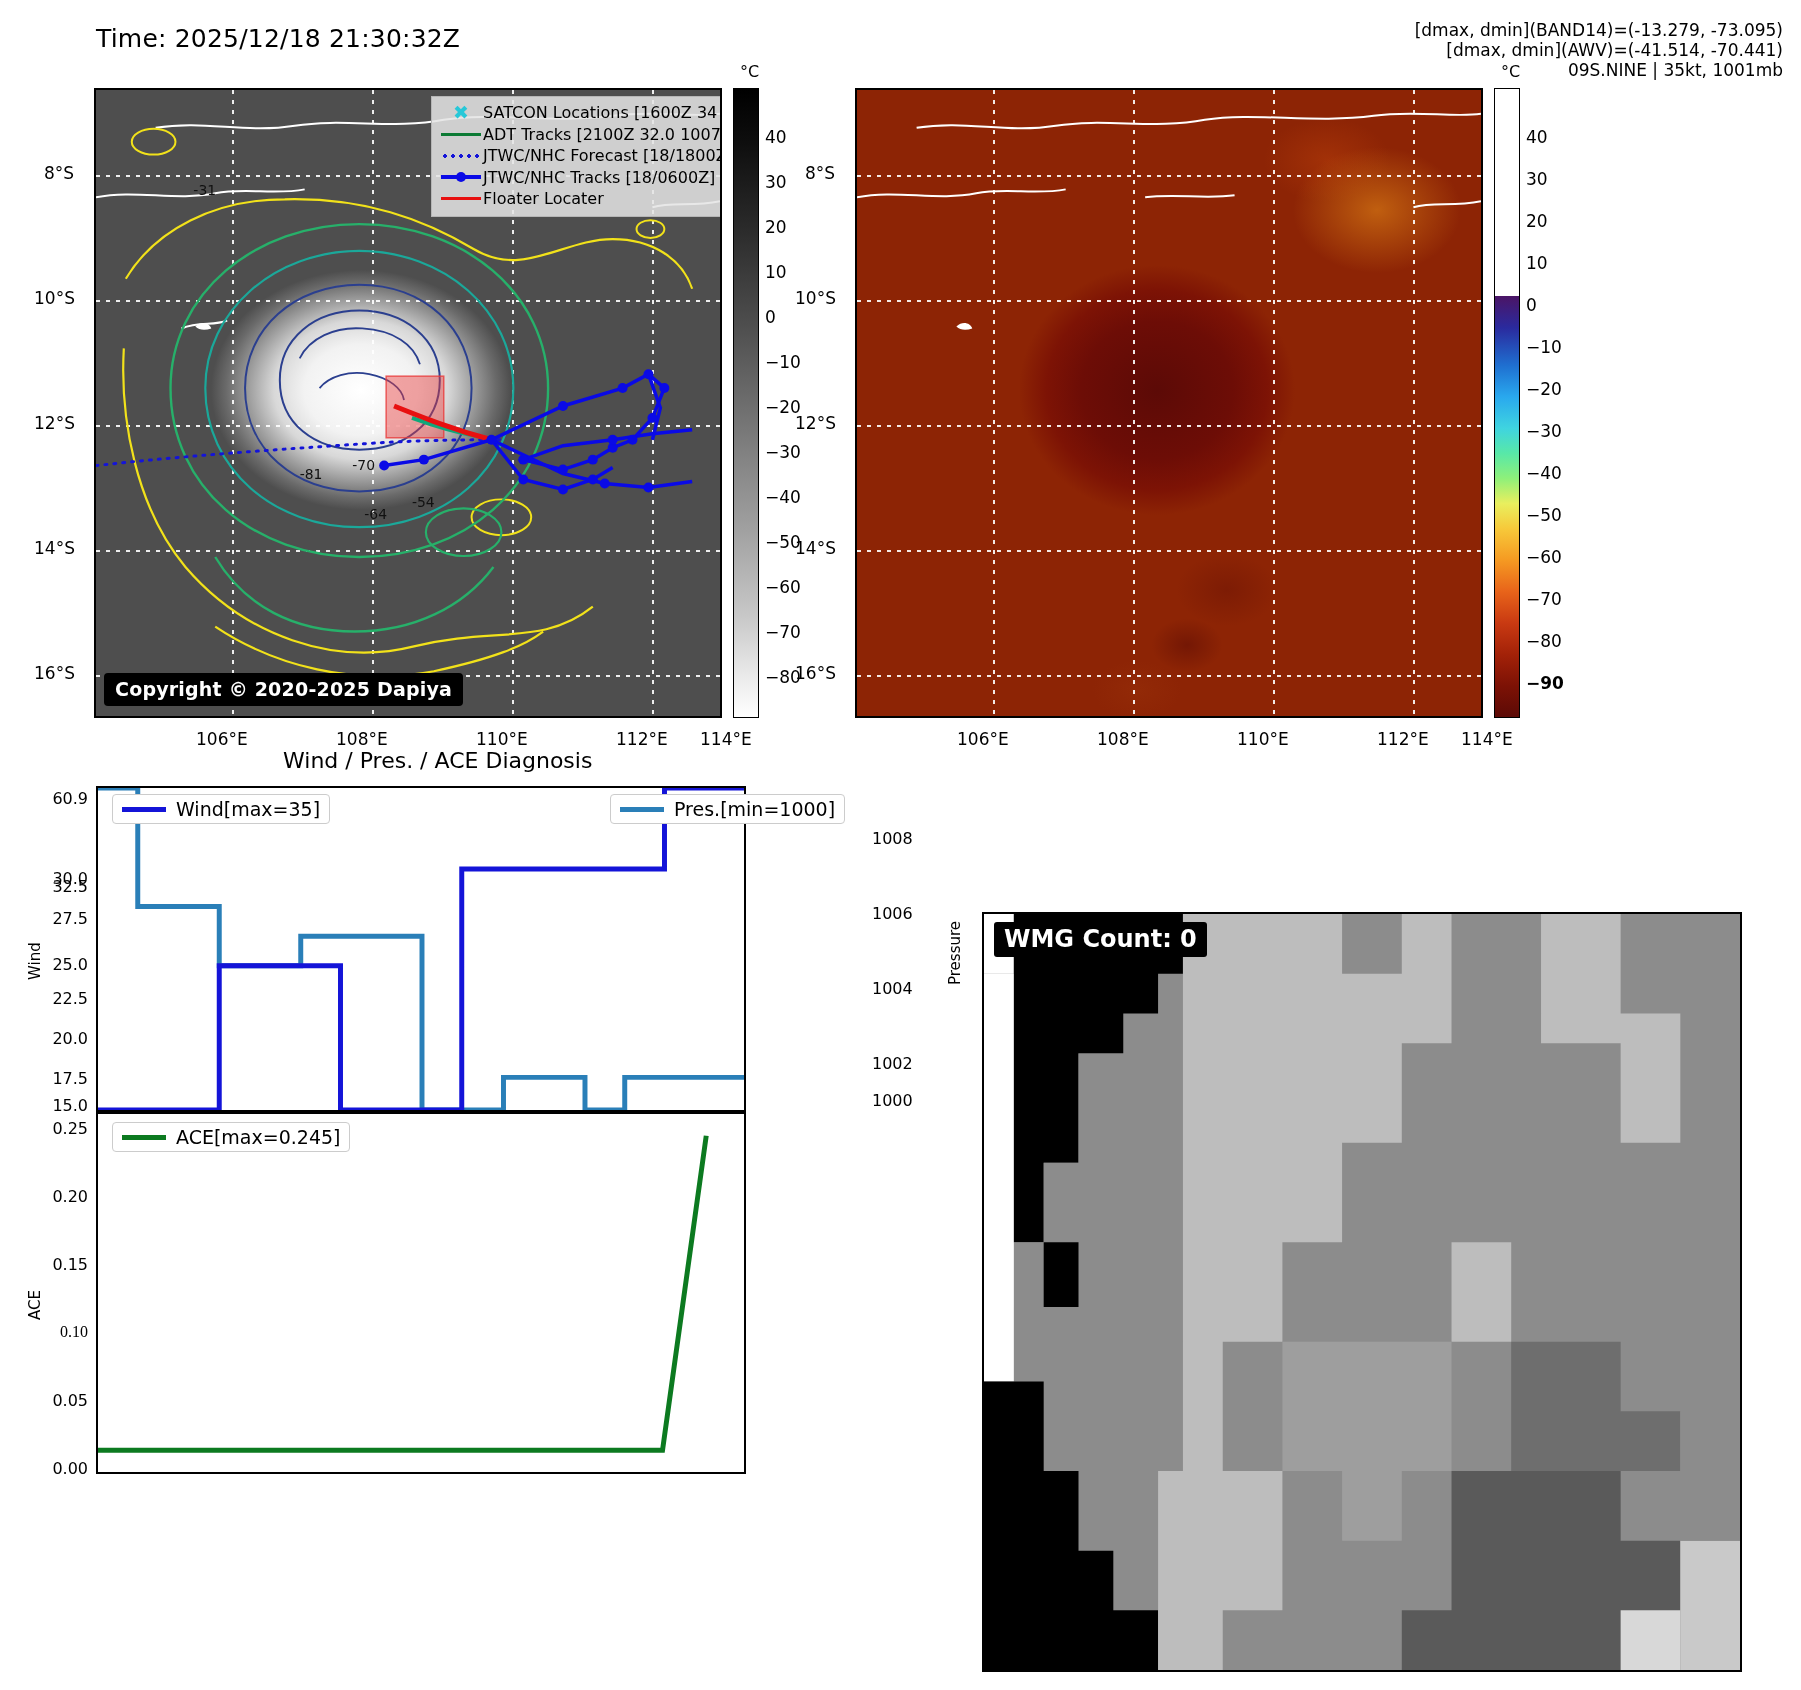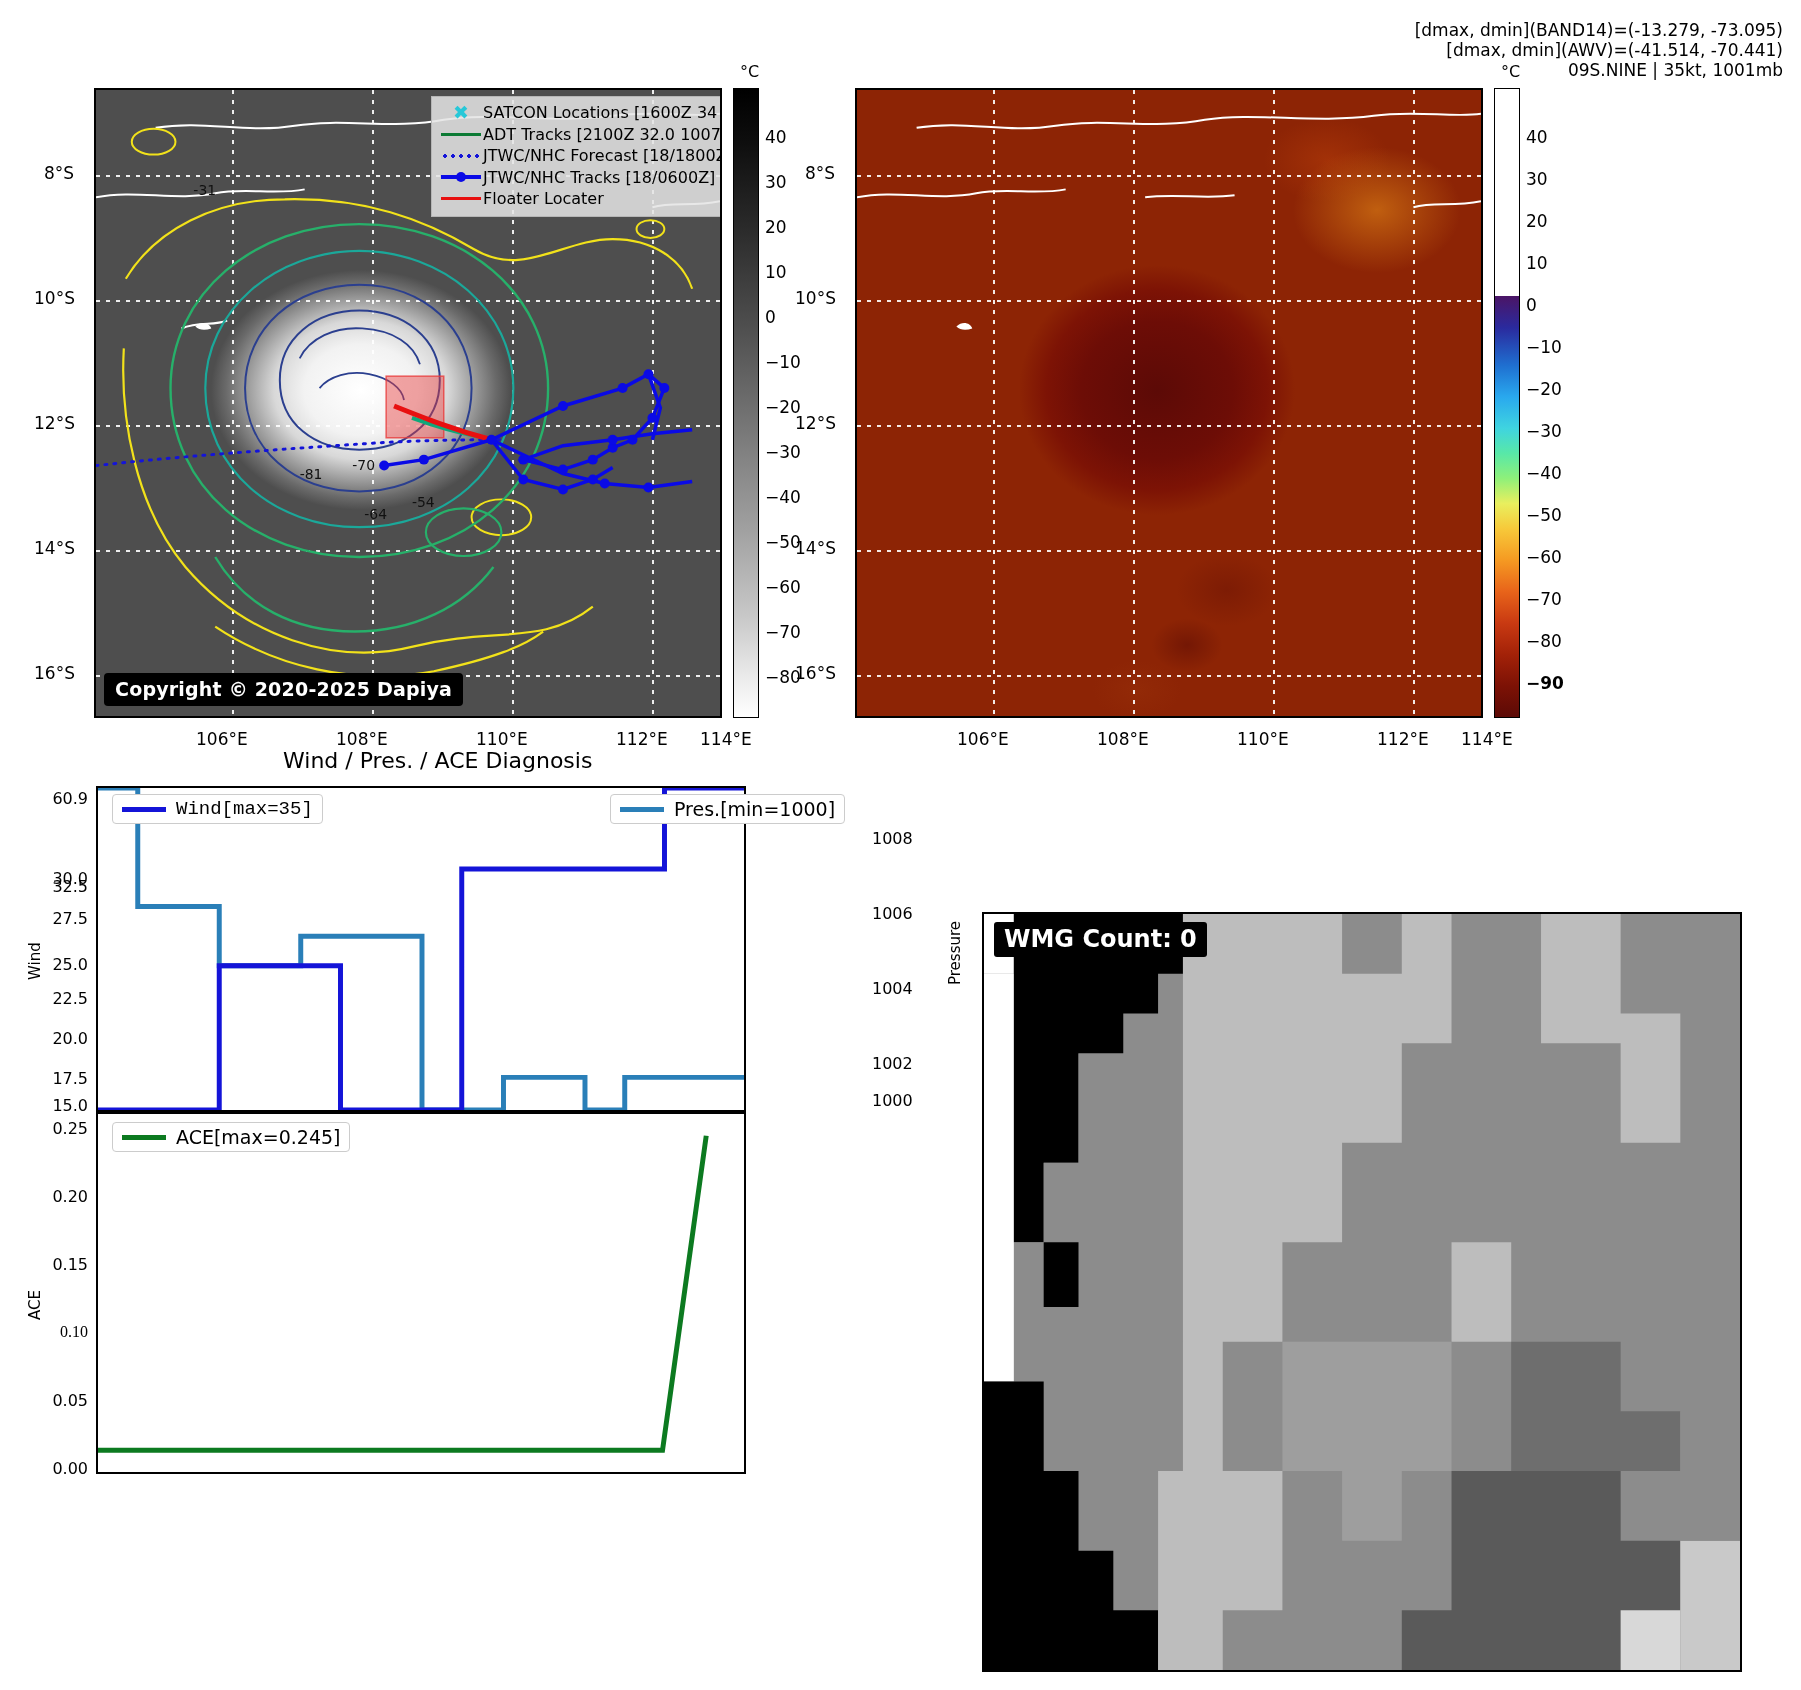--- a/index.html
+++ b/index.html
@@ -90,20 +90,21 @@
 
   
   #wmg-panel{left:982px;top:912px;width:760px;height:760px;background:#8c8c8c;}
   .wmg-label{position:absolute;left:10px;top:8px;color:#fff;font-weight:bold;font-size:24px;
              background:#000;padding:3px 10px 4px;border-radius:3px;}
 </style>
 </head>
 <body>
 
 <div class="abs" id="page-title">
+  <div>Time: 2025/12/18 21:30:32Z</div>
 </div>
 
 <div class="abs" id="header-annotations">
   <div>[dmax, dmin](BAND14)=(-13.279, -73.095)</div>
   <div>[dmax, dmin](AWV)=(-41.514, -70.441)</div>
   <div>09S.NINE | 35kt, 1001mb</div>
 </div>
 
 <div class="panel-frame" id="ir-panel">
   <div class="ir-bg"></div>
@@ -358,21 +359,21 @@
 
 <div class="panel-frame" id="wind-panel">
   <svg class="chart-svg" viewBox="0 0 650 326" preserveAspectRatio="none">
 
     <polyline fill="none" stroke="#2a7fb8" stroke-width="5" points="0,0 40,0 40,120 122,120 122,180 204,180 204,150 285,150 285,150 326,150
               326,326 408,326 408,293 490,293 490,326 530,326 530,293 650,293"></polyline>
 
     <polyline fill="none" stroke="#1414d8" stroke-width="5" points="0,326 122,326 122,180 244,180 244,326 366,326 366,82 570,82 570,0 650,0"></polyline>
   </svg>
 </div>
-<div class="chartlegend" style="left:112px;top:794px;font-family:Liberation Mono, monospace;">
+<div class="chartlegend" style="left:112px;top:794px;">
   <span class="swatch" style="background:#1414d8"></span>
   <span>Wind[max=35]</span>
 </div>
 <div class="chartlegend" style="left:610px;top:794px;">
   <span class="swatch" style="background:#2a7fb8"></span>
   <span>Pres.[min=1000]</span>
 </div>
 
 <div class="abs">
   <div class="ytick" style="left:20px;width:68px;top:1128px;">0.25</div>

